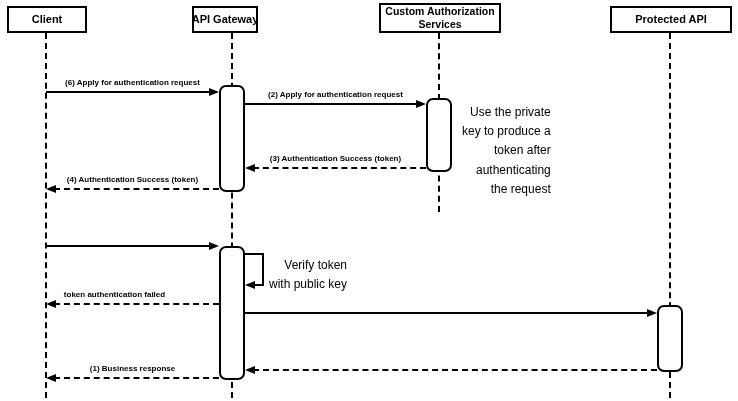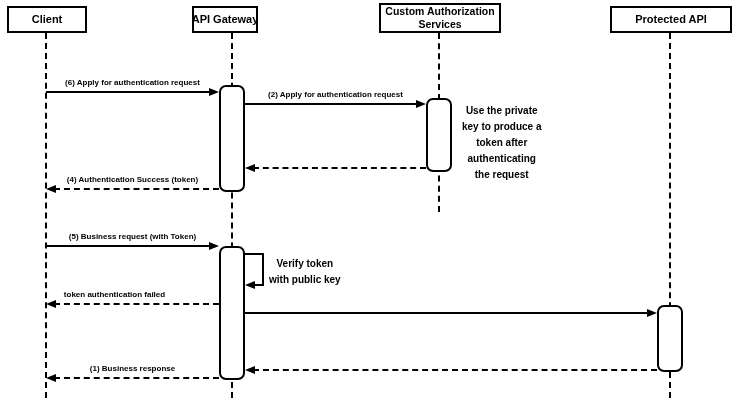--- a/index.html
+++ b/index.html
@@ -57,24 +57,24 @@
     position: absolute;
     font-size: 8px;
     font-weight: bold;
     color: #000;
     text-align: center;
     white-space: nowrap;
     z-index: 6;
   }
   .free-label {
     position: absolute;
-    font-size: 10px;
-    font-weight: bold;
+    font-size: 12px;
+    font-weight: normal;
     color: #000;
-    text-align: center;
+    text-align: right;
     white-space: pre;
     line-height: 1.6;
     z-index: 6;
   }
 </style>
 </head>
 <body>
 
 <div id="stage">
 
@@ -103,28 +103,28 @@
   <div class="activation" style="left:657px; top:305px; height:67px;"></div>
 
   <div class="msg-label" style="left:46px; top:78px; width:173px;">(6) Apply for authentication request</div>
   <div class="line-solid" style="left:46px; top:91px; width:165px;"></div>
   <div class="head-right" style="left:209px; top:88px;"></div>
 
   <div class="msg-label" style="left:245px; top:90px; width:181px;">(2) Apply for authentication request</div>
   <div class="line-solid" style="left:245px; top:103px; width:173px;"></div>
   <div class="head-right" style="left:416px; top:100px;"></div>
 
+  <div class="msg-label" style="left:245px; top:154px; width:181px;">(3) Authentication Success (token)</div>
   <div class="line-dashed" style="left:253px; top:167px; width:173px;"></div>
   <div class="head-left" style="left:245px; top:164px;"></div>
 
   <div class="msg-label" style="left:46px; top:175px; width:173px;">(4) Authentication Success (token)</div>
   <div class="line-dashed" style="left:54px; top:188px; width:165px;"></div>
   <div class="head-left" style="left:46px; top:185px;"></div>
 
-  <div class="msg-label" style="left:46px; top:232px; width:173px;">(5) Business request (with Token)</div>
   <div class="line-solid" style="left:46px; top:245px; width:165px;"></div>
   <div class="head-right" style="left:209px; top:242px;"></div>
 
   <div class="line-solid" style="left:245px; top:253px; width:19px;"></div>
   <div class="line-solid" style="left:262px; top:253px; width:2px; height:33px;"></div>
   <div class="line-solid" style="left:254px; top:284px; width:10px;"></div>
   <div class="head-left" style="left:245px; top:281px;"></div>
   <div class="free-label" style="left:269px; top:256px;">Verify token
 with public key</div>
 

